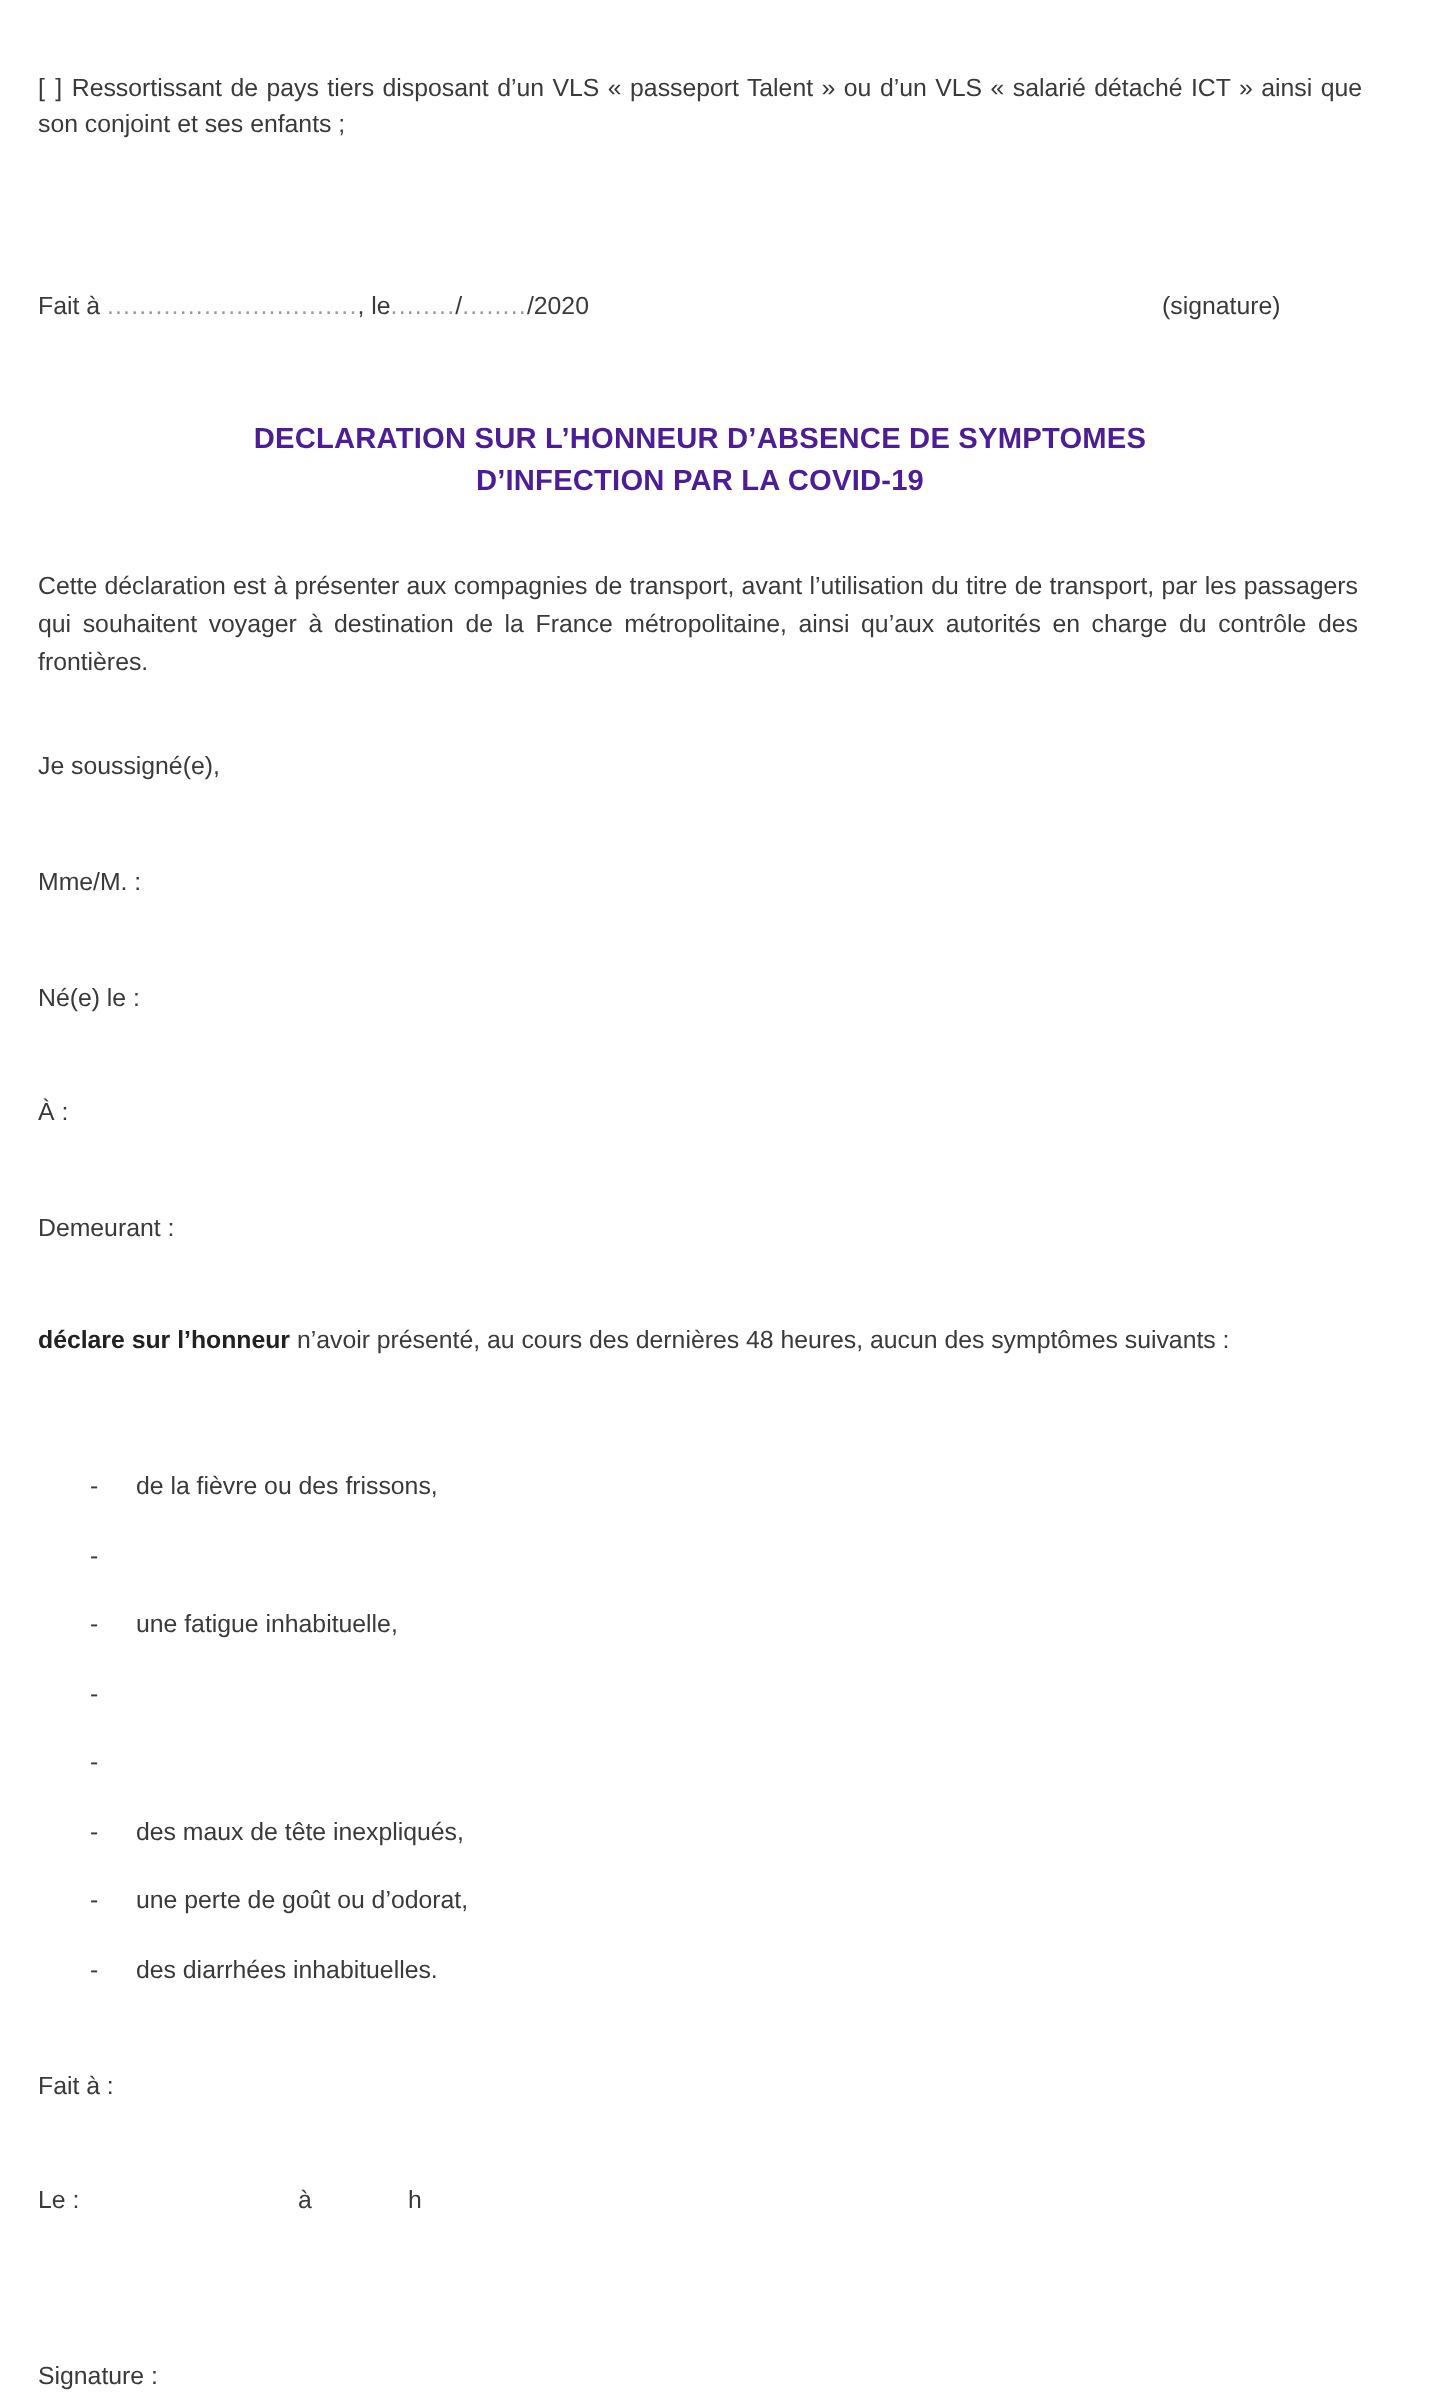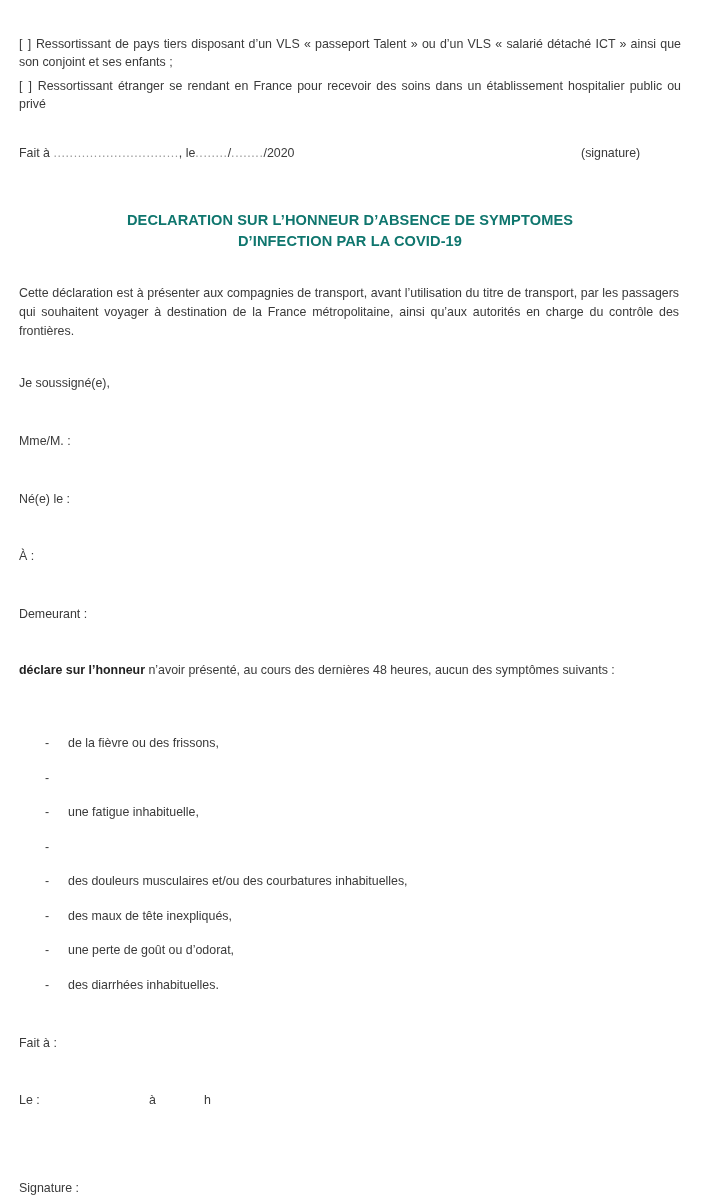--- a/index.html
+++ b/index.html
@@ -65,21 +65,21 @@
   
   .doc-title {
     position: absolute;
     left: 19px;
     top: 210px;
     width: 662px;
     text-align: center;
     font-weight: bold;
     font-size: 14.6px;
     line-height: 1.42;
-    color: #0f766e;
+    color: #4c1d95;
     letter-spacing: 0.1px;
   }
   .doc-title .tline { display: block; }
 
   
   .intro {
     position: absolute;
     left: 19px;
     top: 284px;
     width: 660px;
@@ -150,24 +150,20 @@
 </head>
 <body>
 
 <div class="page">
 
   <div class="tblock option-row justified" style="top:36px;">
     <span class="option-box">[ ]</span>
     <span>Ressortissant de pays tiers disposant d’un VLS « passeport Talent » ou d’un VLS «  salarié détaché ICT  » ainsi que son conjoint et ses enfants  ;</span>
   </div>
 
-  <div class="tblock option-row justified" style="top:78px;">
-    <span class="option-box">[ ]</span>
-    <span>Ressortissant étranger se rendant en France pour recevoir des soins dans un établissement hospitalier public ou privé</span>
-  </div>
 
   <div class="fait-line">
     <span>Fait à </span><span class="dots-long">...............................</span><span>, le</span><span class="dots-short">........</span><span>/</span><span class="dots-short">........</span><span>/</span><span>2020</span>
     <span class="sig-right">(signature)</span>
   </div>
 
   <div class="doc-title">
     <span class="tline">DECLARATION SUR L’HONNEUR D’ABSENCE DE SYMPTOMES</span>
     <span class="tline">D’INFECTION PAR LA COVID-19</span>
   </div>
@@ -203,21 +199,20 @@
       <span class="sym-dash">-</span>
       <span class="sym-text">une fatigue inhabituelle,</span>
     </div>
 
     <div class="sym-item">
       <span class="sym-dash">-</span>
     </div>
 
     <div class="sym-item">
       <span class="sym-dash">-</span>
-      <span class="sym-text">des douleurs musculaires et/ou des courbatures inhabituelles,</span>
     </div>
 
     <div class="sym-item">
       <span class="sym-dash">-</span>
       <span class="sym-text">des maux de tête inexpliqués,</span>
     </div>
 
     <div class="sym-item">
       <span class="sym-dash">-</span>
       <span class="sym-text">une perte de goût ou d’odorat,</span>

